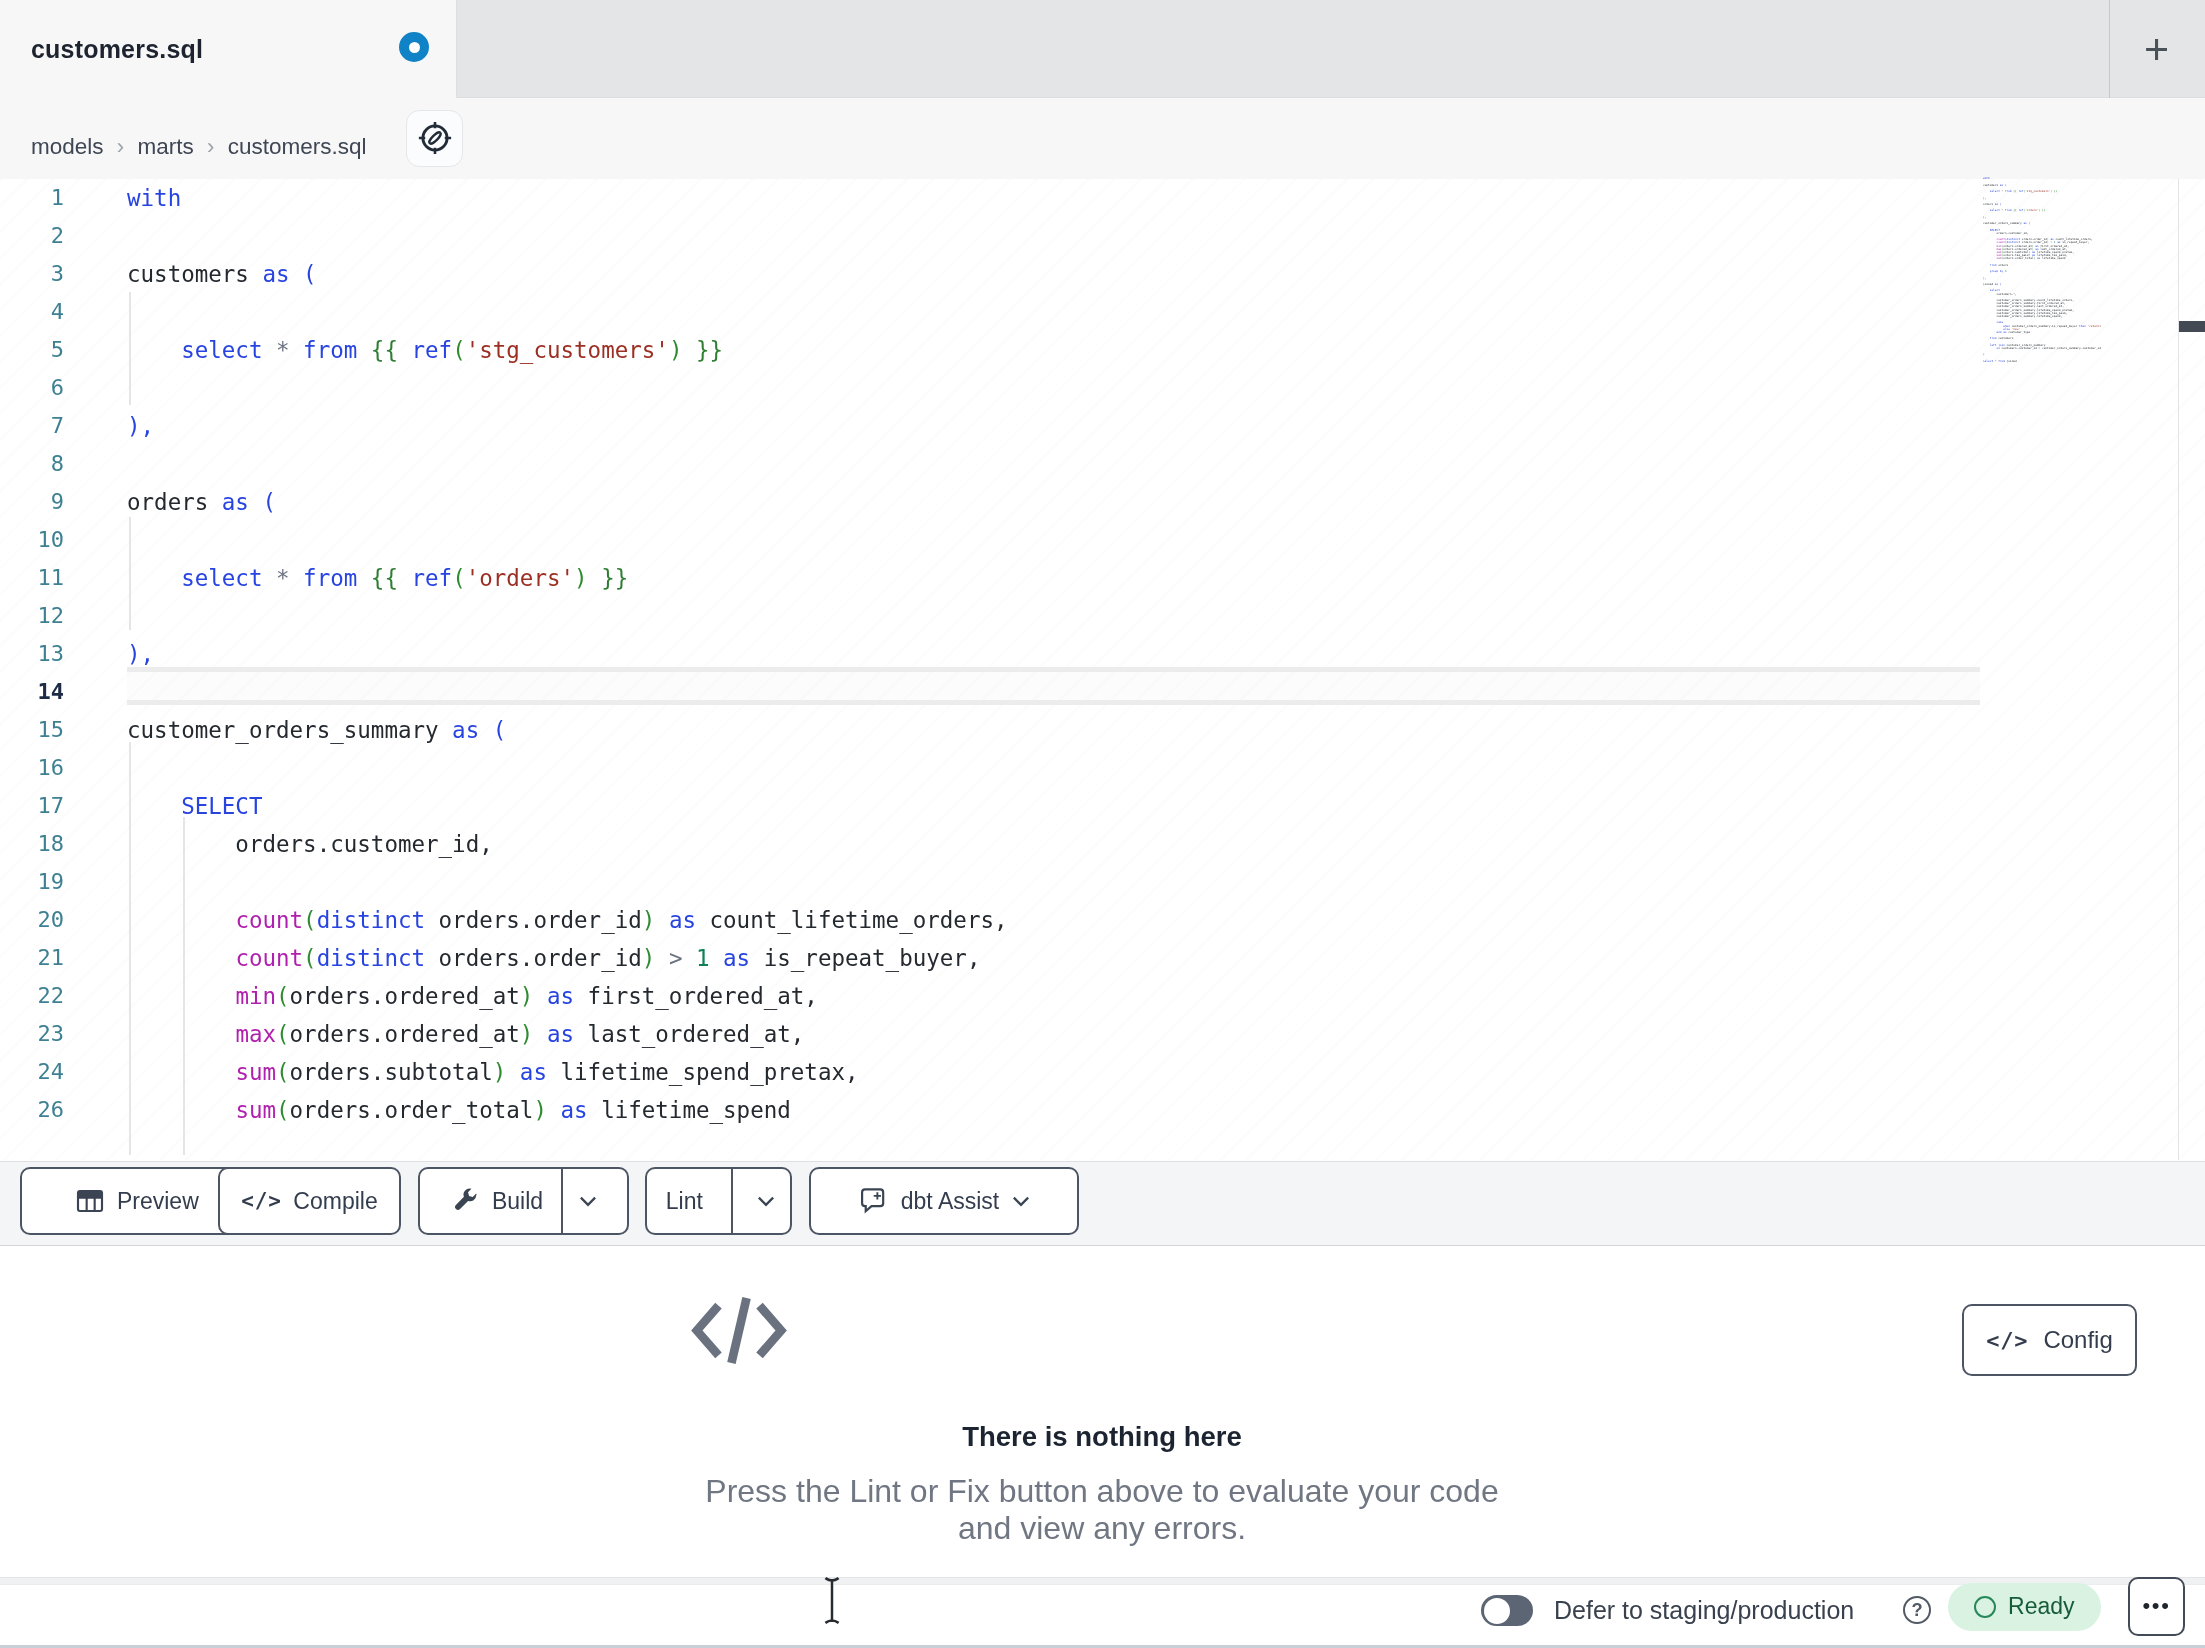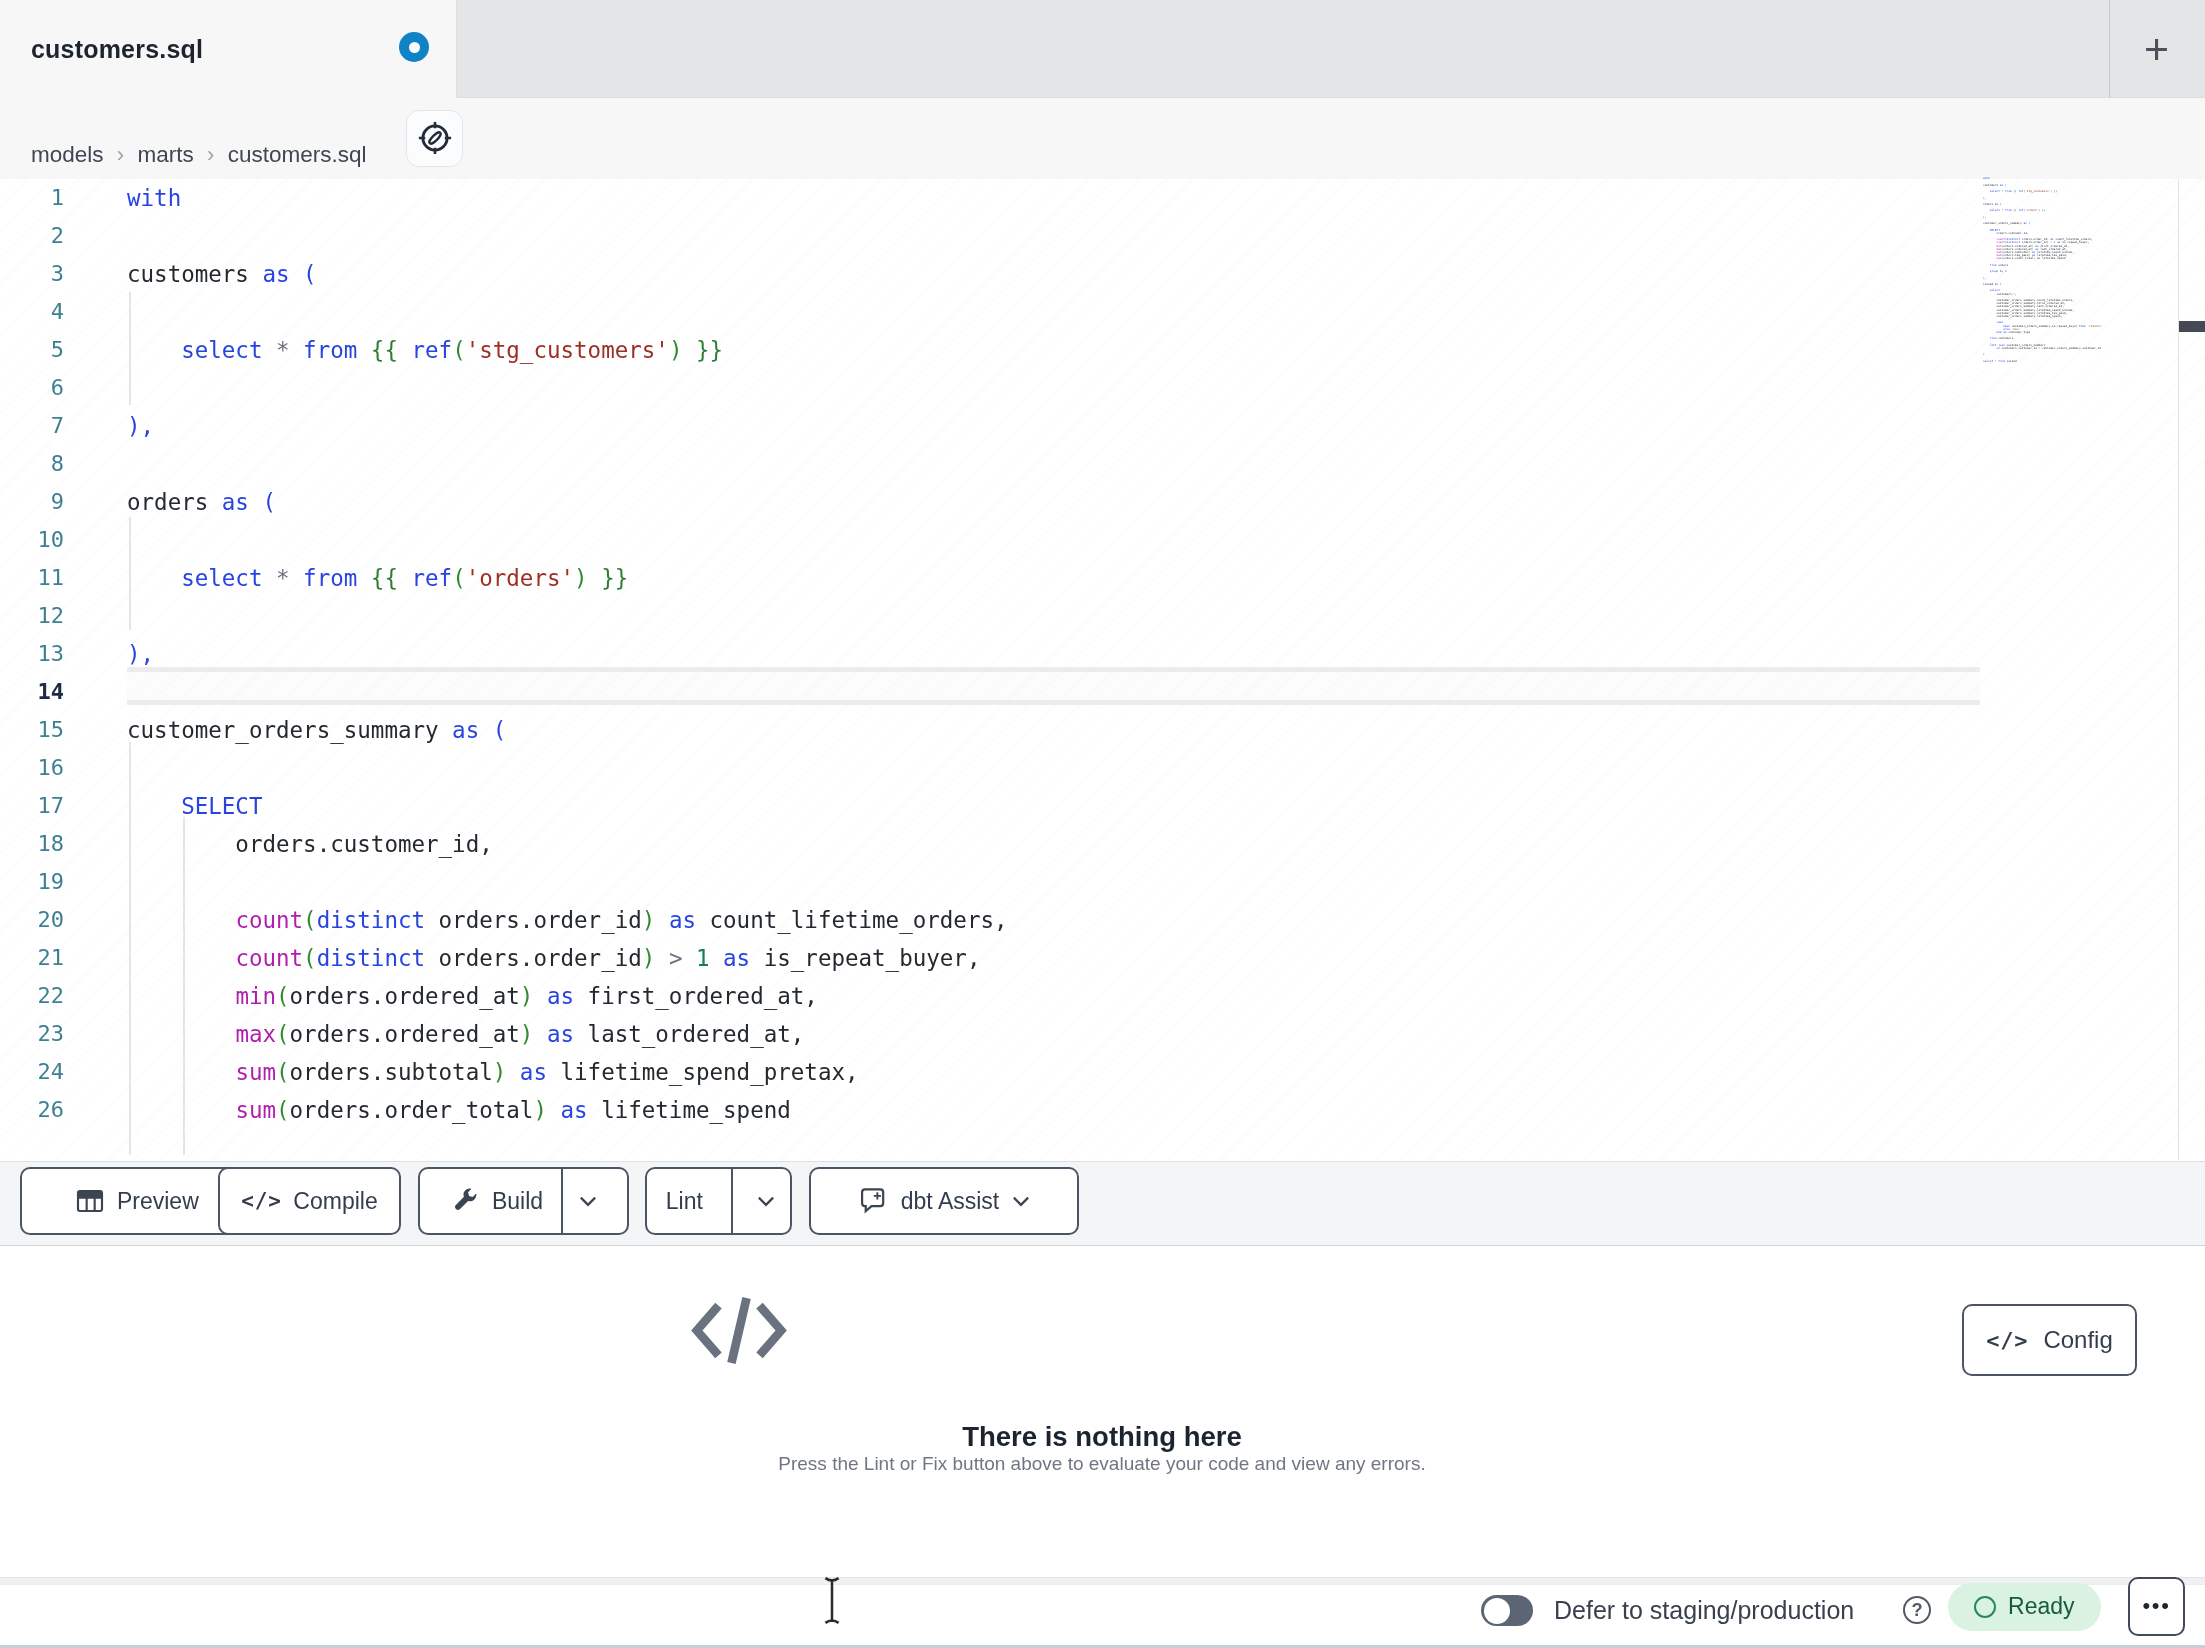--- a/index.html
+++ b/index.html
@@ -10,21 +10,21 @@
   .tabbar { position:absolute; left:0; top:0; width:2205px; height:98px; background:#e4e5e7; border-bottom:0.8px solid #dcdee0; }
   .tab-active { position:absolute; left:0; top:0; width:457px; height:98px; background:#f7f7f8; border-right:0.8px solid #dcdee0; display:flex; align-items:center; padding:0 25px 0 31px; }
   .tab-title { font-size:25px; font-weight:bold; color:#1d2430; letter-spacing:0.2px; }
   .dirty-dot { position:absolute; left:399px; top:32px; width:30px; height:30px; border-radius:50%; background:#1082c6; display:flex; align-items:center; justify-content:center; }
   .dirty-dot i { width:11px; height:11px; border-radius:50%; background:#fbfdfe; }
   .tabbar-divider { position:absolute; left:2109px; top:0; width:0.8px; height:98px; background:#c7cacd; }
   .new-tab { position:absolute; left:2124px; top:18.3px; width:65px; height:62px; display:flex; align-items:center; justify-content:center; font-size:43px; font-weight:300; color:#4a5158; line-height:1; cursor:default; }
 
   
   .subheader { position:absolute; left:0; top:98px; width:2205px; height:81px; background:#f7f7f8; }
-  .breadcrumb { position:absolute; left:31px; top:16px; height:81px; display:flex; align-items:center; gap:13.3px; font-size:22.5px; color:#3f4754; }
+  .breadcrumb { position:absolute; left:31px; top:8px; height:81px; display:flex; align-items:center; gap:13.3px; font-size:22.5px; color:#3f4754; }
   .crumb-sep { color:#9ba2ab; font-size:22px; }
   .compass-btn { position:absolute; left:406px; top:11.7px; width:57px; height:57px; border:1.7px solid #e4e6e9; background:#fbfcfd; border-radius:13.3px; display:flex; align-items:center; justify-content:center; }
   .save-btn { position:absolute; left:2017px; top:107px; width:155px; height:63px; background:#156e74; border:none; border-radius:8.3px; color:#ffffff; font-size:25px; font-family:"Liberation Sans",sans-serif; display:flex; align-items:center; justify-content:center; gap:11.7px; cursor:pointer; }
 
   
   .editor { position:absolute; left:0; top:179px; width:2205px; height:981px; background:#ffffff;
             background-image:repeating-linear-gradient(135deg, rgba(70,80,100,0.016) 0 2.5px, transparent 2.5px 18.3px); }
   .code-rows { position:absolute; left:0; top:0; width:2178px; }
   .cl { height:38px; white-space:pre; font-family:"DejaVu Sans Mono", monospace; font-size:22.5px; line-height:38px; }
   .ln { display:inline-block; width:64px; text-align:right; color:#3e8092; font-size:22px; vertical-align:top; }
@@ -51,21 +51,21 @@
   
   .toolbar-row { position:absolute; left:0; top:1161px; width:2205px; height:85px; background:#f4f5f6; border-top:0.8px solid #dddfe2; border-bottom:0.8px solid #d2d4d8; }
   .btn { position:absolute; top:5px; height:68px; background:#ffffff; border:2.1px solid #4c5564; border-radius:10px; display:flex; align-items:center; justify-content:center; gap:11.7px; font-size:23px; color:#333d4d; font-family:"Liberation Sans",sans-serif; cursor:pointer; }
   .btn .seg-div { width:1.7px; height:100%; background:#4c5564; }
   .btn .seg { display:flex; align-items:center; justify-content:center; gap:11.7px; height:100%; padding:0 18.3px; }
 
   
   .panel { position:absolute; left:0; top:1246px; width:2205px; height:331px; background:#ffffff; }
   .empty { position:absolute; left:685px; top:46px; width:834px; text-align:center; }
   .empty-title { margin-top:52px; font-size:27.5px; font-weight:bold; color:#1b2430; }
-  .empty-sub { font-size:19px; color:#707783; }
+  .empty-sub { margin-top:20px; font-size:32px; color:#707783; }
   .config-btn { position:absolute; left:1962px; top:58px; width:175px; height:72px; background:#ffffff; border:2.1px solid #4c5564; border-radius:10px; display:flex; align-items:center; justify-content:center; gap:15px; font-size:24px; color:#333d4d; cursor:pointer; }
   .code-glyph { font-family:"DejaVu Sans Mono", monospace; font-weight:bold; color:#333d4d; font-size:25px; letter-spacing:0.8px; }
 
   
   .status-band { position:absolute; left:0; top:1577px; width:2205px; height:7.5px; background:#f0f1f2; border-top:0.8px solid #e3e5e7; border-bottom:0.8px solid #eaecee; }
   .statusbar { position:absolute; left:0; top:1585px; width:2205px; height:60px; background:#ffffff; }
   .bottom-edge { position:absolute; left:0; top:1645px; width:2205px; height:3.3px; background:#c9cfd7; }
   .toggle { position:absolute; left:1481px; top:10px; width:52px; height:31px; background:#5c6573; border-radius:16.7px; cursor:pointer; }
   .toggle i { position:absolute; left:2.5px; top:2.5px; width:26px; height:26px; border-radius:50%; background:#ffffff; }
   .defer-label { position:absolute; left:1554px; top:0; height:50px; display:flex; align-items:center; font-size:25px; color:#39414e; }

